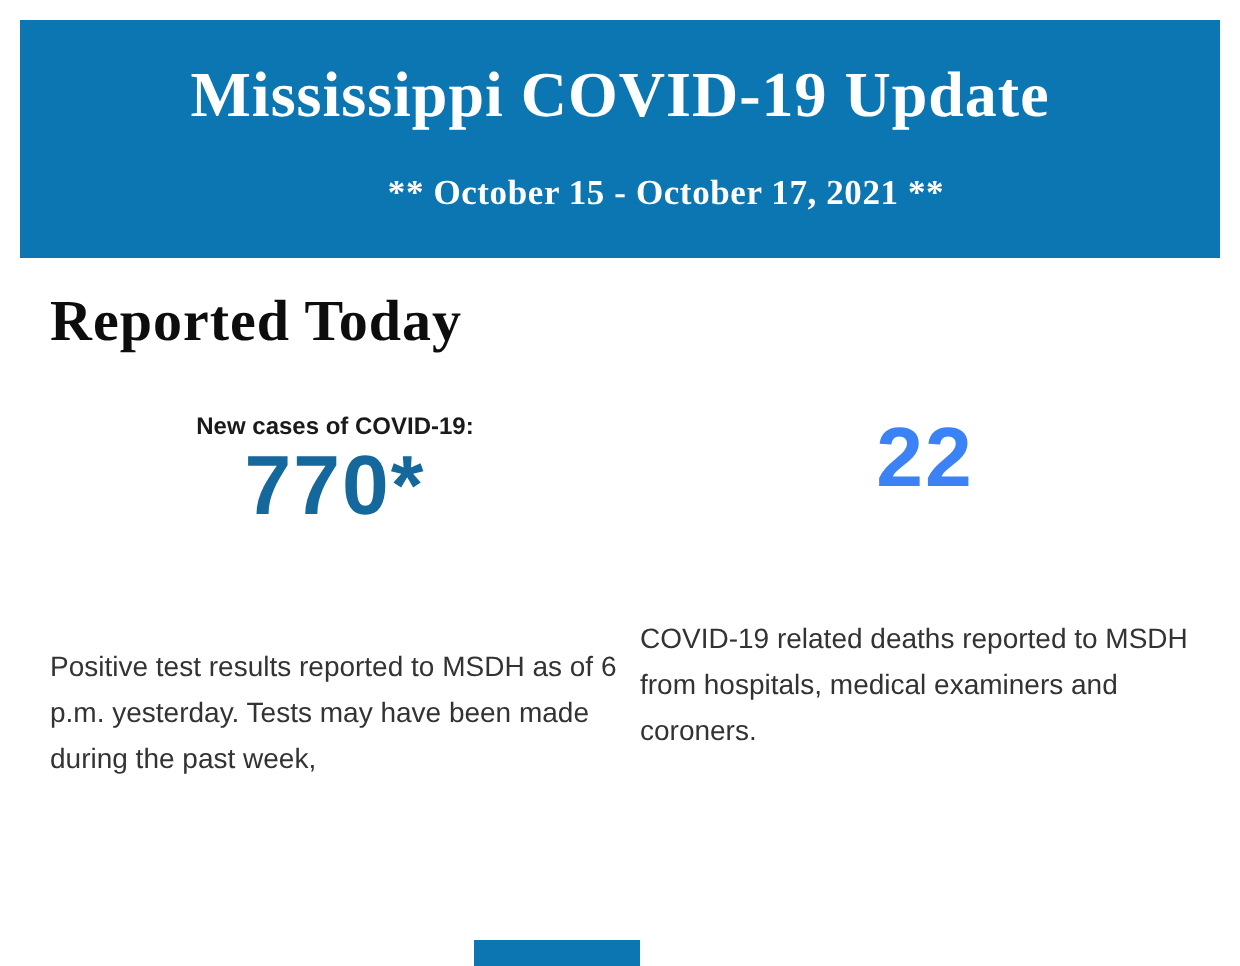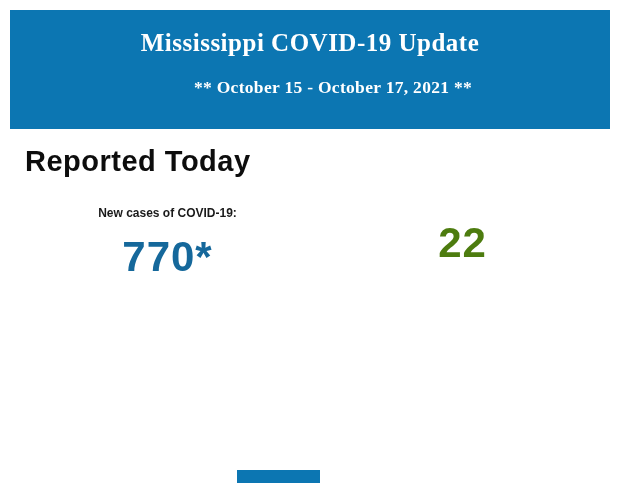--- a/index.html
+++ b/index.html
@@ -19,42 +19,42 @@
     left: 10px;
     top: 10px;
     width: 600px;
     height: 119px;
     text-align: center;
     color: #ffffff;
   }
   .banner-title {
     font-family: "Liberation Serif", "DejaVu Serif", serif;
     font-weight: bold;
-    font-size: 25px;
+    font-size: 32px;
     letter-spacing: 0.5px;
     padding-top: 19px;
   }
   .banner-subtitle {
     font-family: "Liberation Serif", "DejaVu Serif", serif;
     font-weight: bold;
     font-size: 17.5px;
     letter-spacing: 0.3px;
     margin-top: 20px;
     padding-left: 46px;
   }
 
   
   .main {
     position: absolute;
     left: 25px;
     top: 129px;
     width: 580px;
   }
   .page-heading {
-    font-family: Liberation Sans, sans-serif;
+    font-family: Liberation Serif, serif;
     font-weight: bold;
     font-size: 29px;
     letter-spacing: 0.5px;
     color: #0d0d0d;
     margin-top: 16px;
   }
   .columns {
     display: flex;
     gap: 10px;
     margin-top: 28px;
@@ -64,21 +64,20 @@
     text-align: center;
     font-weight: bold;
     font-size: 12px;
     color: #1a1a1a;
   }
   .stat-value {
     text-align: center;
     font-weight: bold;
     font-size: 42px;
     line-height: 46px;
-    margin-top: 14px;
     letter-spacing: 1px;
   }
   .stat-desc {
     margin-top: 56px;
     font-size: 14px;
     line-height: 23px;
     color: #333333;
     width: 290px;
   }
 
@@ -100,22 +99,24 @@
 </div>
 
 <div class="main">
   <div class="page-heading">Reported Today</div>
 
   <div class="columns">
 
     <div class="col">
       <div class="stat-label">New cases of COVID-19:</div>
       <div class="stat-value" style="color: rgb(21, 104, 155);">770*</div>
+      <div class="stat-desc">Positive test results reported to MSDH as of 6 p.m. yesterday. Tests may have been made during the past week,</div>
     </div>
 
     <div class="col">
-      <div class="stat-value" style="color: #4d7c0f;">22</div>
+      <div class="stat-value" style="color: #3b82f6;">22</div>
+      <div class="stat-desc">COVID-19 related deaths reported to MSDH from hospitals, medical examiners and coroners.</div>
     </div>
 
   </div>
 </div>
 
 <div class="bottom-bar" style="background-color: rgb(12, 118, 178);"></div>
 
 </body></html>

